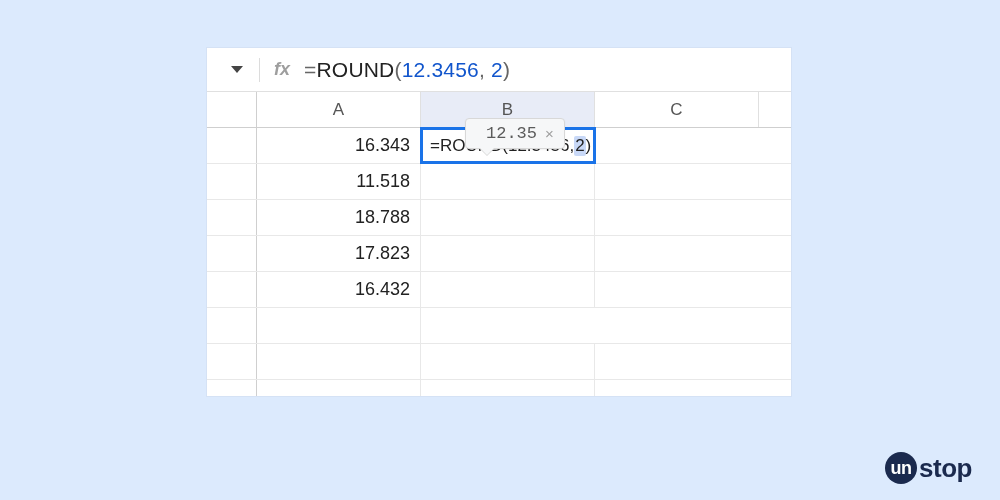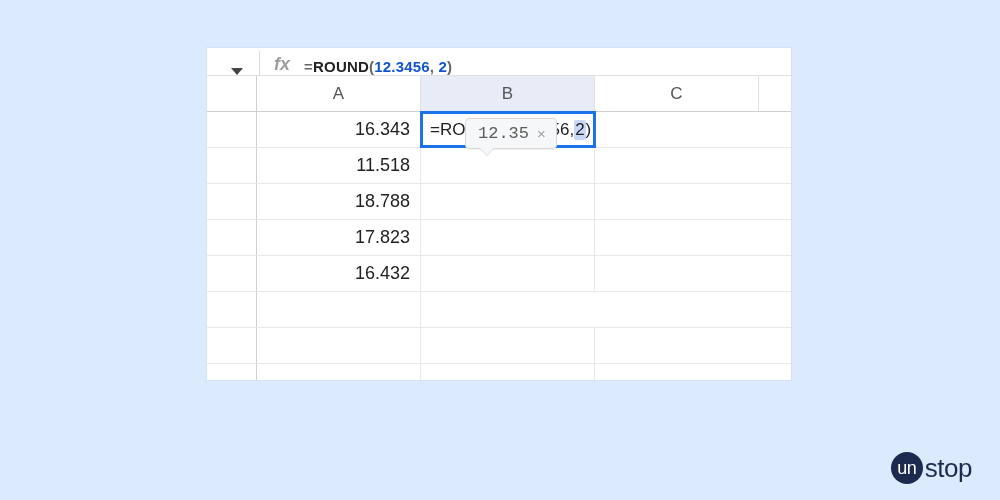--- a/index.html
+++ b/index.html
@@ -15,22 +15,22 @@
     position: absolute;
     left: 207px;
     top: 48px;
     width: 584px;
     background: #fff;
     box-shadow: 0 0 0 1px rgba(0,0,0,0.03);
   }
   
   .formula-bar {
     display: flex;
-    align-items: flex-end;
-    height: 28px;
+    align-items: center;
+    height: 44px;
     padding: 0 18px 0 24px;
     border-bottom: 1px solid #e0e0e0;
   }
   .chevron-down {
     width: 0; height: 0;
     border-left: 6px solid transparent;
     border-right: 6px solid transparent;
     border-top: 7px solid #444;
     margin-right: 16px;
   }
@@ -38,24 +38,23 @@
     width: 1px; height: 24px; background: #dcdcdc; margin-right: 14px;
   }
   .fx-label {
     font-style: italic;
     color: #9e9e9e;
     font-size: 18px;
     font-weight: 600;
     margin-right: 14px;
   }
   .formula-text {
-    font-size: 15px;
+    font-size: 21px;
     letter-spacing: 0.2px;
     color: #222;
-    font-weight: bold;
   }
   .formula-text .fn  { color: #222; }
   .formula-text .num1{ color: #1155cc; }
   .formula-text .num2{ color: #1155cc; }
   .formula-text .pun { color: #666; }
 
   
   .col-headers {
     display: grid;
     grid-template-columns: 50px 164px 174px 164px;
@@ -127,21 +126,21 @@
   }
 
   
   .preview-tip {
     position: absolute;
     left: 258px;
     top: 70px;
     background: #f6f7f8;
     border: 1px solid #d8d8d8;
     border-radius: 4px;
-    padding: 5px 10px 5px 12px;
+    padding: 5px 10px 5px 20px;
     font-size: 17px;
     color: #5b5b5b;
     z-index: 10;
     display: flex;
     align-items: center;
     gap: 8px;
     box-shadow: 0 1px 2px rgba(0,0,0,0.06);
   }
   .preview-tip .val { color: #5b5b5b; font-family: "Courier New", monospace; font-size: 17px; }
   .preview-tip .close { color: #9e9e9e; font-size: 15px; line-height: 1; }
@@ -166,21 +165,21 @@
     border-top: 8px solid #d8d8d8;
   }
 
   
   .brand {
     position: absolute;
     right: 28px;
     bottom: 16px;
     display: flex;
     align-items: center;
-    font-weight: 400;
+    font-weight: 700;
     font-size: 26px;
     color: #1b2a4e;
     letter-spacing: -0.5px;
     justify-content: flex-end;
   }
   .brand .circle {
     width: 32px; height: 32px;
     border-radius: 50%;
     background: #1b2a4e;
     color: #fff;

